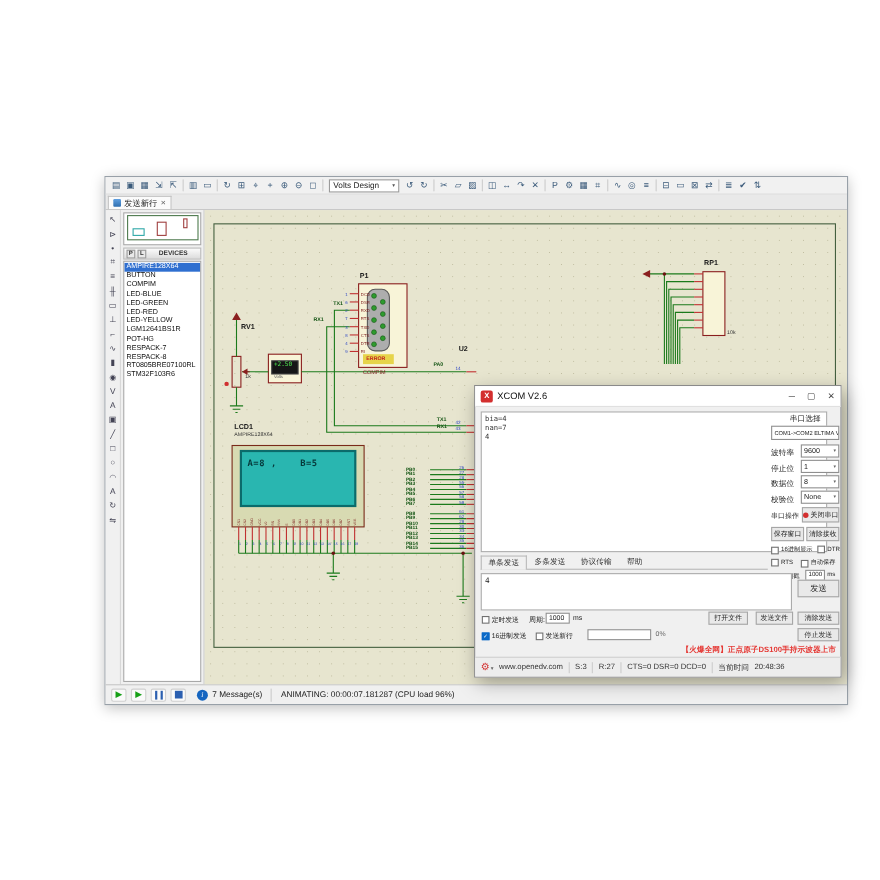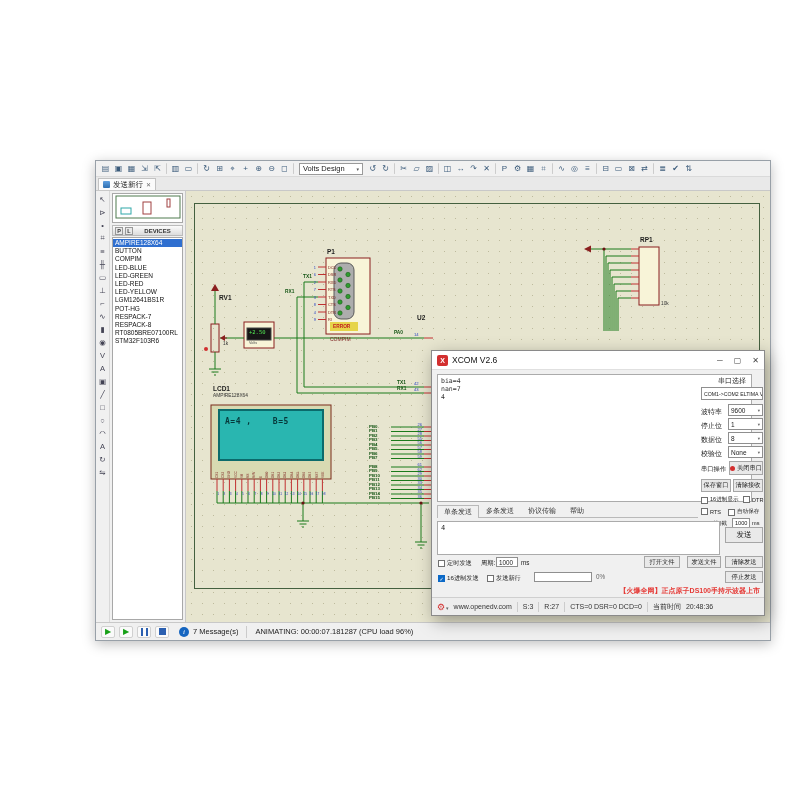--- a/index.html
+++ b/index.html
@@ -424,21 +424,21 @@
       <span class="net" style="left:117px;top:83px" data-name="net-label-tx1-p1">TX1</span>
       <span class="net" style="left:99px;top:98px" data-name="net-label-rx1-p1">RX1</span>
 
       <span class="net" style="left:211px;top:188.5px" data-name="net-label-tx1-u2">TX1</span>
       <span class="net" style="left:211px;top:195px" data-name="net-label-rx1-u2">RX1</span>
       <span class="pnum" style="left:228px;top:189.5px" data-name="pin-number-tx1">42</span>
       <span class="pnum" style="left:228px;top:196px" data-name="pin-number-rx1">43</span>
 
       <span class="ref" style="left:27px;top:194px" data-name="lcd1-reference">LCD1</span>
       <span class="val" style="left:27px;top:202px" data-name="lcd1-model">AMPIRE128X64</span>
-      <span class="lcdtext" data-name="lcd-display-text">A=4 ,    B=5</span>
+      <span class="lcdtext" data-name="lcd-display-text">A=8 ,    B=5</span>
       <div class="lcdlabels" data-name="lcd-pin-labels">
 
       <span>CS1</span>
           <span>CS2</span>
           <span>GND</span>
           <span>VCC</span>
           <span>V0</span>
           <span>RS</span>
           <span>R/W</span>
           <span>E</span>

